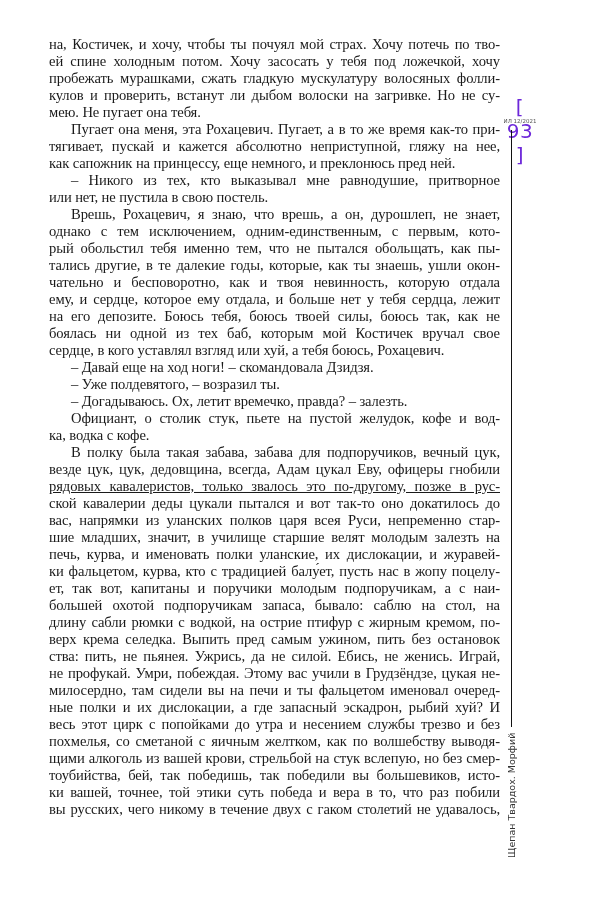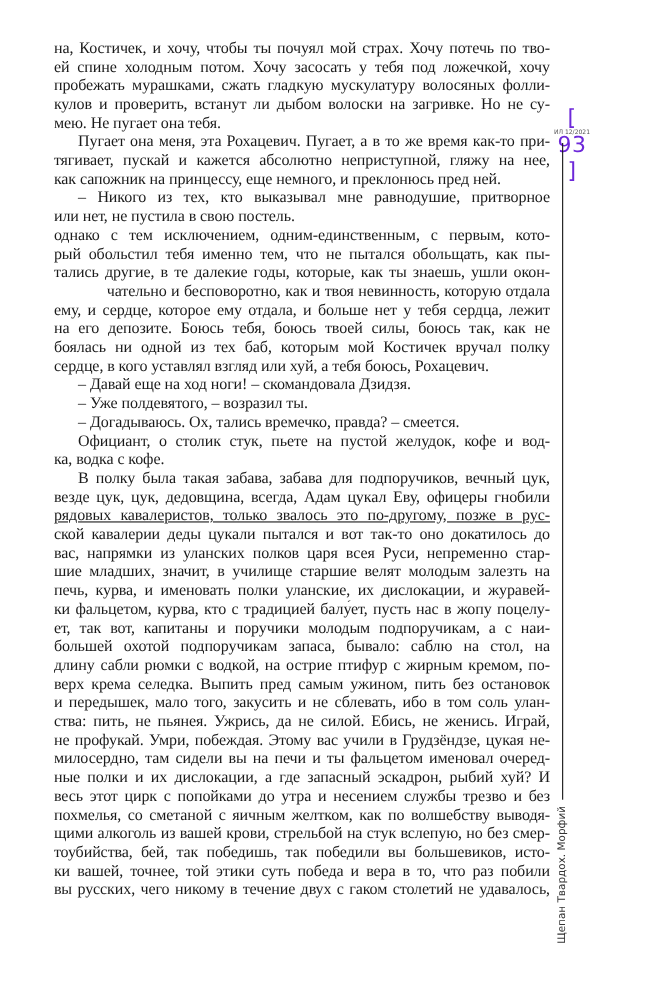--- a/index.html
+++ b/index.html
@@ -95,46 +95,46 @@
       <div class="line" style="white-space: normal; overflow: hidden;">на, Костичек, и хочу, чтобы ты почуял мой страх. Хочу потечь по тво-</div>
       <div class="line" style="white-space: normal; overflow: hidden;">ей спине холодным потом. Хочу засосать у тебя под ложечкой, хочу</div>
       <div class="line" style="white-space: normal; overflow: hidden;">пробежать мурашками, сжать гладкую мускулатуру волосяных фолли-</div>
       <div class="line" style="white-space: normal; overflow: hidden;">кулов и проверить, встанут ли дыбом волоски на загривке. Но не су-</div>
       <div class="line last" style="white-space: normal; overflow: hidden; text-align: right;">мею. Не пугает она тебя.</div>
       <div class="line indent" style="white-space: normal; overflow: hidden;">Пугает она меня, эта Рохацевич. Пугает, а в то же время как-то при-</div>
       <div class="line" style="white-space: normal; overflow: hidden;">тягивает, пускай и кажется абсолютно неприступной, гляжу на нее,</div>
       <div class="line last" style="white-space: normal; overflow: hidden;">как сапожник на принцессу, еще немного, и преклонюсь пред ней.</div>
       <div class="line indent" style="white-space: normal; overflow: hidden;">– Никого из тех, кто выказывал мне равнодушие, притворное</div>
       <div class="line last" style="white-space: normal; overflow: hidden;">или нет, не пустила в свою постель.</div>
+      <div class="line indent" style="white-space: normal; overflow: hidden;">Врешь, Рохацевич, я знаю, что врешь, а он, дурошлеп, не знает,</div>
       <div class="line" style="white-space: normal; overflow: hidden;">однако с тем исключением, одним-единственным, с первым, кото-</div>
       <div class="line" style="white-space: normal; overflow: hidden;">рый обольстил тебя именно тем, что не пытался обольщать, как пы-</div>
       <div class="line" style="white-space: normal; overflow: hidden;">тались другие, в те далекие годы, которые, как ты знаешь, ушли окон-</div>
-      <div class="line" style="white-space: normal; overflow: hidden; margin-left: 48px;">чательно и бесповоротно, как и твоя невинность, которую отдала</div>
+      <div class="line" style="white-space: normal; overflow: hidden;">чательно и бесповоротно, как и твоя невинность, которую отдала</div>
       <div class="line" style="white-space: normal; overflow: hidden;">ему, и сердце, которое ему отдала, и больше нет у тебя сердца, лежит</div>
       <div class="line" style="white-space: normal; overflow: hidden;">на его депозите. Боюсь тебя, боюсь твоей силы, боюсь так, как не</div>
-      <div class="line" style="white-space: normal; overflow: hidden;">боялась ни одной из тех баб, которым мой Костичек вручал полку</div>
+      <div class="line" style="white-space: normal; overflow: hidden;">боялась ни одной из тех баб, которым мой Костичек вручал свое</div>
       <div class="line last" style="white-space: normal; overflow: hidden; font-family: Liberation Serif, serif;">сердце, в кого уставлял взгляд или хуй, а тебя боюсь, Рохацевич.</div>
       <div class="line indent last" style="white-space: normal; overflow: hidden;">– Давай еще на ход ноги! – скомандовала Дзидзя.</div>
       <div class="line indent last" style="white-space: normal; overflow: hidden;">– Уже полдевятого, – возразил ты.</div>
-      <div class="line indent last" style="white-space: normal; overflow: hidden;">– Догадываюсь. Ох, тались времечко, правда? – смеется.</div>
+      <div class="line indent last" style="white-space: normal; overflow: hidden;">– Догадываюсь. Ох, летит времечко, правда? – залезть.</div>
       <div class="line indent" style="white-space: normal; overflow: hidden;">Официант, о столик стук, пьете на пустой желудок, кофе и вод-</div>
       <div class="line last" style="white-space: normal; overflow: hidden;">ка, водка с кофе.</div>
       <div class="line indent" style="white-space: normal; overflow: hidden;">В полку была такая забава, забава для подпоручиков, вечный цук,</div>
       <div class="line" style="white-space: normal; overflow: hidden;">везде цук, цук, дедовщина, всегда, Адам цукал Еву, офицеры гнобили</div>
       <div class="line" style="white-space: normal; overflow: hidden; text-decoration: underline;">рядовых кавалеристов, только звалось это по-другому, позже в рус-</div>
       <div class="line" style="white-space: normal; overflow: hidden;">ской кавалерии деды цукали пытался и вот так-то оно докатилось до</div>
       <div class="line" style="white-space: normal; overflow: hidden;">вас, напрямки из уланских полков царя всея Руси, непременно стар-</div>
       <div class="line" style="white-space: normal; overflow: hidden;">шие младших, значит, в училище старшие велят молодым залезть на</div>
       <div class="line" style="white-space: normal; overflow: hidden;">печь, курва, и именовать полки уланские, их дислокации, и журавей-</div>
       <div class="line" style="white-space: normal; overflow: hidden;">ки фальцетом, курва, кто с традицией балу́ет, пусть нас в жопу поцелу-</div>
       <div class="line" style="white-space: normal; overflow: hidden;">ет, так вот, капитаны и поручики молодым подпоручикам, а с наи-</div>
       <div class="line" style="white-space: normal; overflow: hidden;">большей охотой подпоручикам запаса, бывало: саблю на стол, на</div>
       <div class="line" style="white-space: normal; overflow: hidden;">длину сабли рюмки с водкой, на острие птифур с жирным кремом, по-</div>
       <div class="line" style="white-space: normal; overflow: hidden;">верх крема селедка. Выпить пред самым ужином, пить без остановок</div>
-      <div class="line" style="white-space: normal; overflow: hidden;">и передышек, мало того, закусить и не сблевать, ибо в том соль улан-</div>
       <div class="line" style="white-space: normal; overflow: hidden;">ства: пить, не пьянея. Ужрись, да не силой. Ебись, не женись. Играй,</div>
       <div class="line" style="white-space: normal; overflow: hidden;">не профукай. Умри, побеждая. Этому вас учили в Грудзёндзе, цукая не-</div>
       <div class="line" style="white-space: normal; overflow: hidden;">милосердно, там сидели вы на печи и ты фальцетом именовал очеред-</div>
       <div class="line" style="white-space: normal; overflow: hidden;">ные полки и их дислокации, а где запасный эскадрон, рыбий хуй? И</div>
       <div class="line" style="white-space: normal; overflow: hidden;">весь этот цирк с попойками до утра и несением службы трезво и без</div>
       <div class="line" style="white-space: normal; overflow: hidden;">похмелья, со сметаной с яичным желтком, как по волшебству выводя-</div>
       <div class="line" style="white-space: normal; overflow: hidden;">щими алкоголь из вашей крови, стрельбой на стук вслепую, но без смер-</div>
       <div class="line" style="white-space: normal; overflow: hidden;">тоубийства, бей, так победишь, так победили вы большевиков, исто-</div>
       <div class="line" style="white-space: normal; overflow: hidden;">ки вашей, точнее, той этики суть победа и вера в то, что раз побили</div>
       <div class="line" style="white-space: normal; overflow: hidden;">вы русских, чего никому в течение двух с гаком столетий не удавалось,</div>

